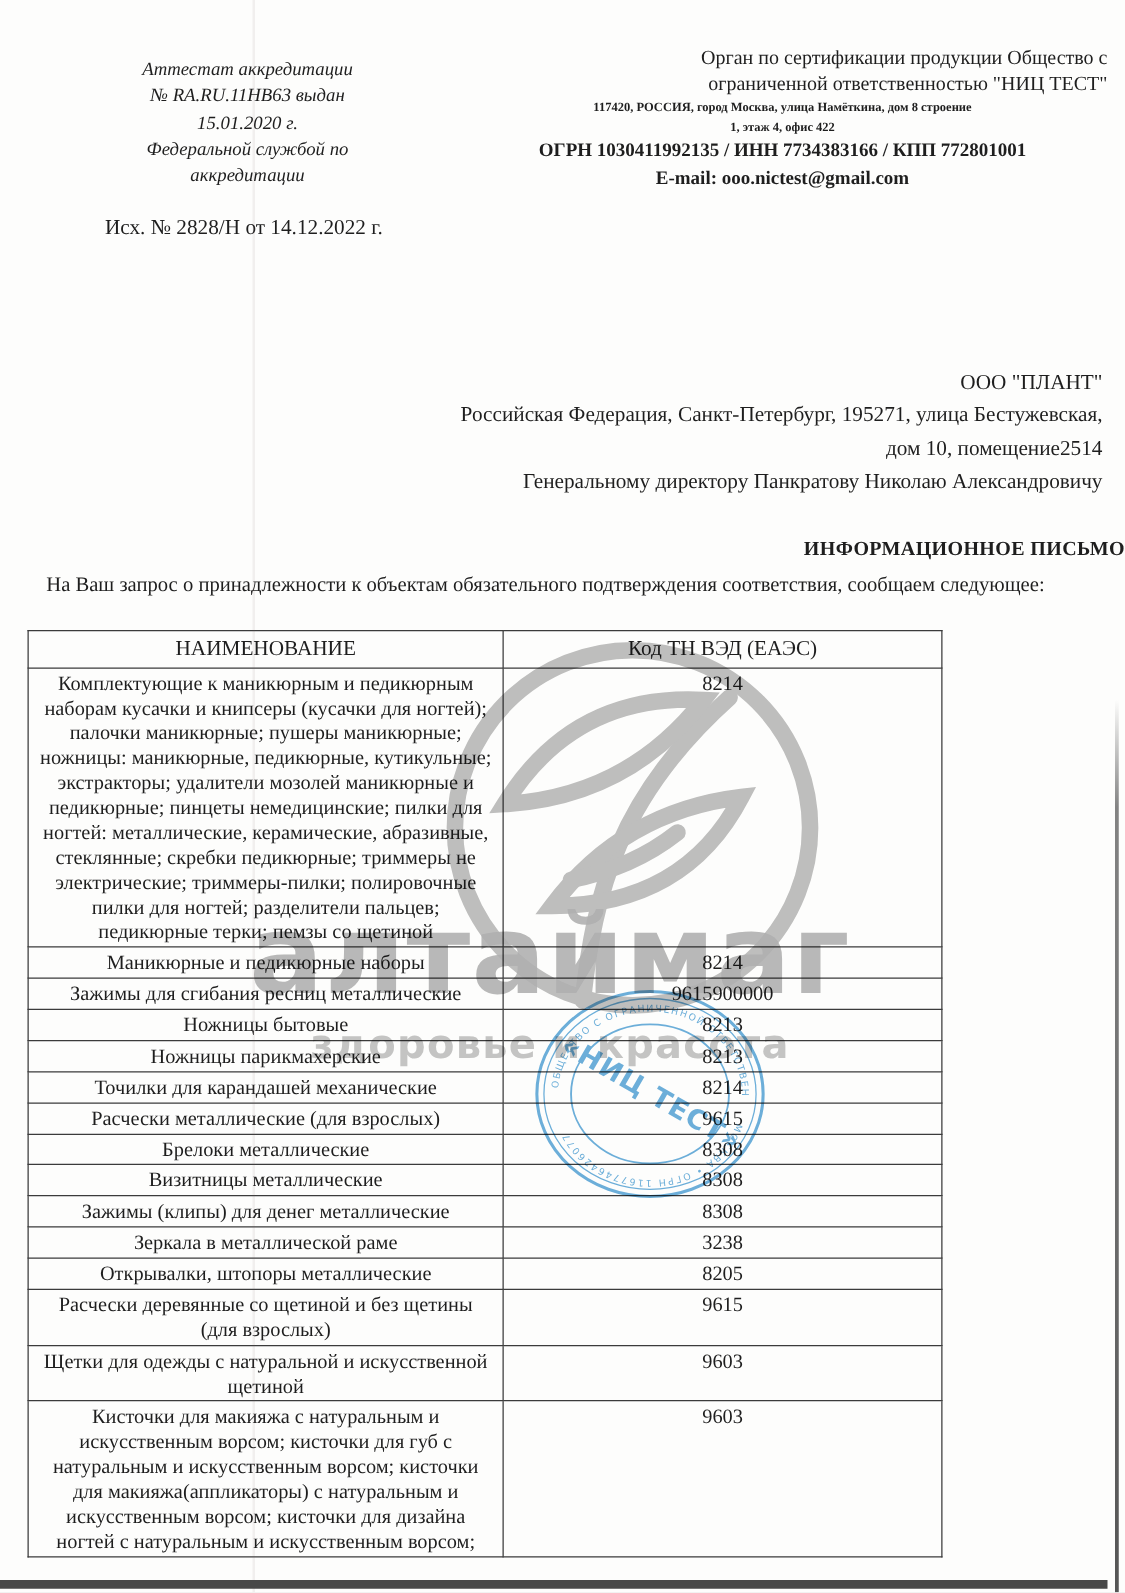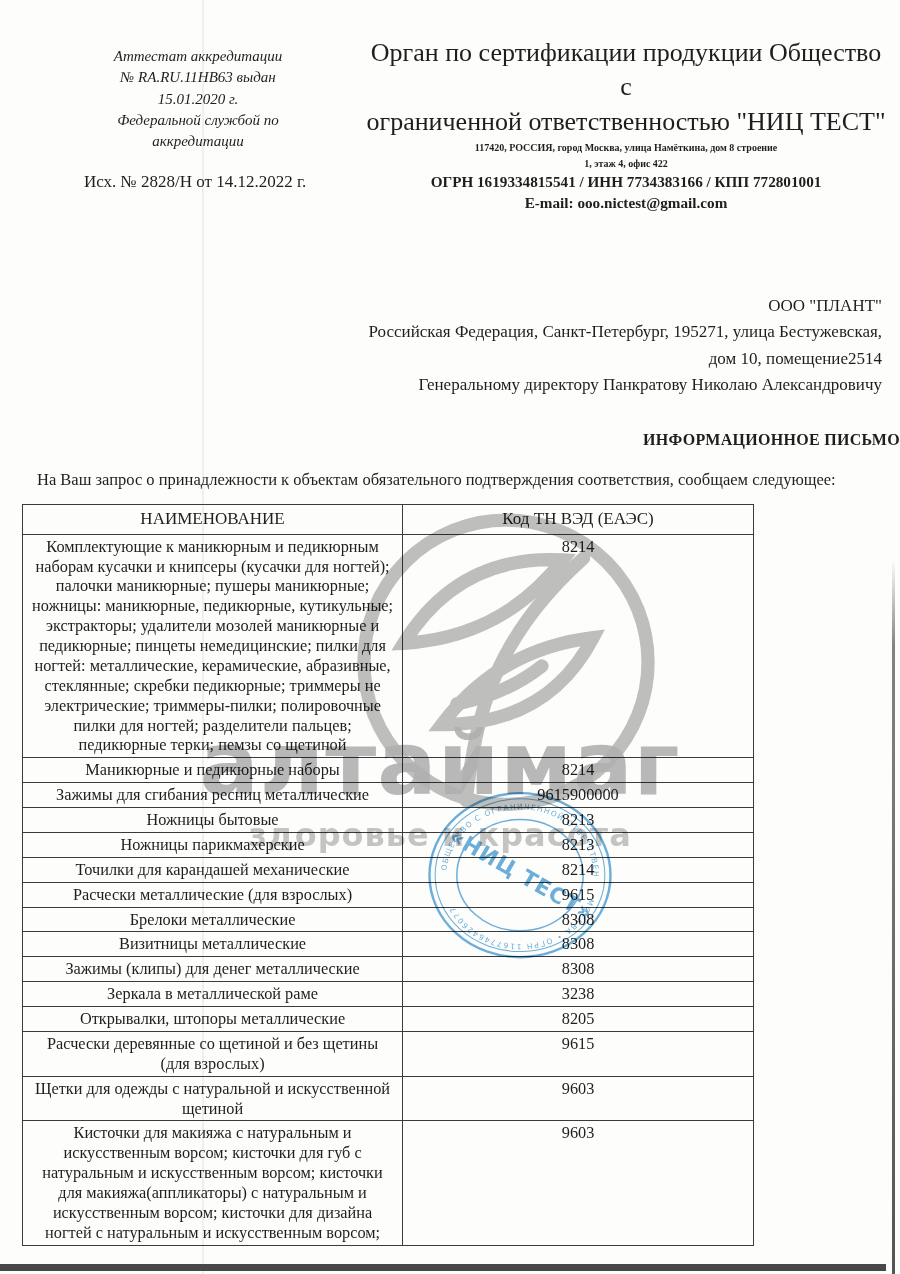--- a/index.html
+++ b/index.html
@@ -6,31 +6,31 @@
   #page{
     position:relative;width:900px;height:1274px;margin:0 auto;
     background:#fdfdfc;overflow:hidden;
     font-family:"Liberation Serif","DejaVu Serif",serif;color:#1e1e1e;
   }
   
   .lh-left{position:absolute;left:58px;top:46px;width:280px;text-align:center;
     font-size:15px;line-height:1.42;font-style:italic;}
   .lh-ref{position:absolute;left:84px;top:172px;font-size:17px;}
   .lh-right{position:absolute;left:366px;top:36px;width:520px;text-align:center;}
-  .org-name{font-size:26px;line-height:1.32;}
+  .org-name{font-size:16px;line-height:1.32;text-align:right;}
   .org-addr{font-size:10px;font-weight:600;line-height:1.4;margin-top:2px;}
   .org-reg{font-size:15.2px;font-weight:600;line-height:1.4;}
   .org-mail{font-size:15.2px;font-weight:600;line-height:1.4;}
   
   .recipient{position:absolute;right:18px;top:293px;width:680px;text-align:right;
     font-size:17px;line-height:1.55;}
   
   .doc-title{position:absolute;left:0;top:431px;width:900px;text-align:right;
     font-weight:bold;font-size:16px;letter-spacing:.3px;}
-  .intro{position:absolute;left:28px;top:468px;width:848px;font-size:16.5px;
+  .intro{position:absolute;left:28px;top:456px;width:848px;font-size:16.5px;
     line-height:1.43;text-indent:9px;text-align:justify;}
   
   table.codes{position:absolute;left:22px;top:504px;width:732px;
     border-collapse:collapse;font-size:16.3px;line-height:1.22;
     table-layout:fixed;}
   table.codes col.c-name{width:52%;}
   table.codes col.c-code{width:48%;}
   table.codes th,table.codes td{
     border:1.4px solid #3b3b3b;vertical-align:top;text-align:center;
     padding:2px 8px;font-weight:normal;}
@@ -68,21 +68,21 @@
     <div>Федеральной службой по</div>
     <div>аккредитации</div>
   </div>
   <div class="lh-ref">Исх. № 2828/Н от 14.12.2022 г.</div>
 
   <div class="lh-right">
     <div class="org-name">Орган по сертификации продукции Общество с</div>
     <div class="org-name">ограниченной ответственностью "НИЦ ТЕСТ"</div>
     <div class="org-addr">117420, РОССИЯ, город Москва, улица Намёткина, дом 8 строение</div>
     <div class="org-addr">1, этаж 4, офис 422</div>
-    <div class="org-reg">ОГРН 1619334815541 / ИНН 7734383166 / КПП 772801001</div>
+    <div class="org-reg">ОГРН 1030411992135 / ИНН 7734383166 / КПП 772801001</div>
     <div class="org-mail">E-mail: ooo.nictest@gmail.com</div>
   </div>
 
   <div class="recipient">
     <div>ООО "ПЛАНТ"</div>
     <div>Российская Федерация, Санкт-Петербург, 195271, улица Бестужевская,</div>
     <div>дом 10, помещение2514</div>
     <div>Генеральному директору Панкратову Николаю Александровичу</div>
   </div>
 

